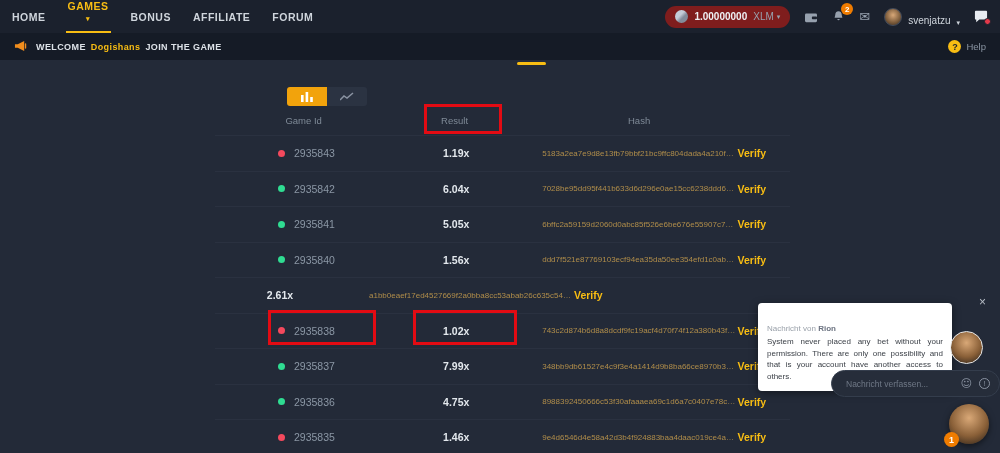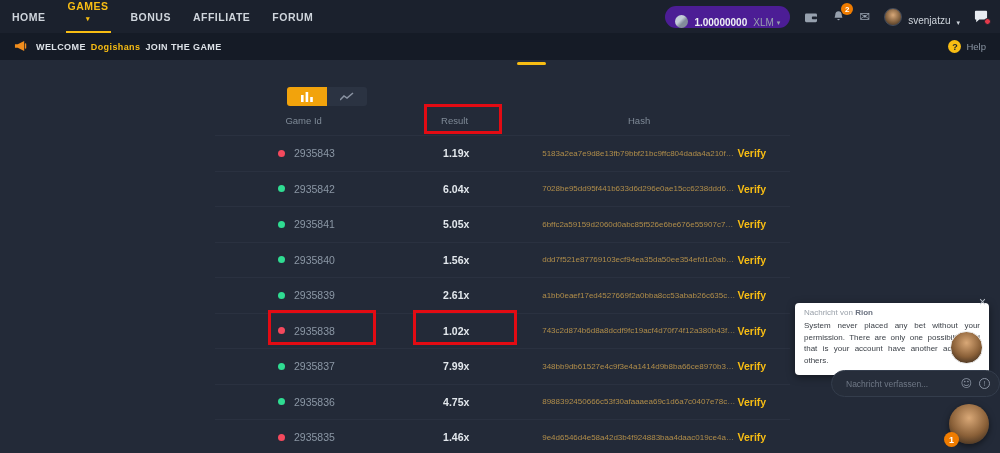--- a/index.html
+++ b/index.html
@@ -35,21 +35,21 @@
     text-decoration:none;
   }
   .menu-item.active { color:#f8bd13;flex-direction:column; }
   .menu-item.active::after {
     content:""; position:absolute; left:-2px; right:-2px; bottom:0; height:2px; background:#f8bd13;
   }
   .caret { font-size:7px; line-height:1; }
 
   .nav-right { display:flex; align-items:center; gap:14px; }
   .balance-pill {
-    display:flex; align-items:flex-end; gap:6px; background:#4c1d95;
+    display:flex; align-items:center; gap:6px; background:#7f1d1d;
     border-radius:12px; height:22px; padding:0 10px; cursor:pointer;
   }
   .coin-icon { width:13px; height:13px; border-radius:50%;
     background:linear-gradient(135deg,#c3ccd8 40%,#828c9b 60%); flex:none; }
   .balance-text { color:#eef1f4; font-size:10px; font-weight:bold; }
   .currency-box { color:#97a1ae; font-size:10px; font-weight:normal; display:flex; gap:3px; align-items:center; }
   .icon-btn { position:relative; display:flex; align-items:center; cursor:pointer; }
   .badge {
     position:absolute; top:-7px; right:-8px; min-width:12px; height:12px; border-radius:7px;
     background:#f07c00; color:#fff; font-size:8px; font-weight:bold; font-style:normal;
@@ -112,22 +112,22 @@
   
   .annotation { position:absolute; border:3px solid #e30b13; z-index:6; }
   #anno-result-header { left:424px; top:44px;  width:78px;  height:30px; }
   #anno-game-id       { left:268px; top:250px; width:108px; height:35px; }
   #anno-result-cell   { left:413px; top:250px; width:104px; height:35px; }
 
   
   .chat-close { position:absolute; left:979px; top:236px; color:#b7bdc6; font-size:12px;
     line-height:1; cursor:pointer; z-index:8; }
   .chat-card {
-    position:absolute; left:795px; top:243px; width:194px; background:#ffffff;
-    border-radius:4px; padding:5px 9px 9px; box-shadow:0 2px 8px rgba(0,0,0,.45); z-index:7;
+    position:absolute; left:758px; top:243px; width:194px; background:#ffffff;
+    border-radius:4px; padding:21px 9px 9px; box-shadow:0 2px 8px rgba(0,0,0,.45); z-index:7;
   }
   .chat-meta { font-size:8px; color:#9aa1aa; margin-bottom:3px; }
   .chat-sender { color:#6b7280; font-weight:bold; }
   .chat-msg { font-size:8px; line-height:11.5px; color:#3c4148; text-align:justify; }
   .chat-avatar {
     position:absolute; left:950px; top:271px; width:33px; height:33px; border-radius:50%;
     background:radial-gradient(circle at 50% 35%, #d9a877, #8a6038 55%, #30241a 95%);
     border:1px solid #e9e9e9; z-index:8;
   }
   .chat-input {
@@ -284,24 +284,20 @@
     <div class="trow">
       <span class="col-id">
           <i class="dot dot-green"></i>
           <span class="gid">2935840</span>
         </span>
       <span class="result-val col-result">1.56x</span>
       <span class="hash-val col-hash">ddd7f521e87769103ecf94ea35da50ee354efd1c0ab557b507dbe4</span>
       <a class="verify-link col-verify">Verify</a>
     </div>
     <div class="trow">
-      <span class="col-id">
-          <i class="dot dot-green"></i>
-          <span class="gid">2935839</span>
-        </span>
       <span class="result-val col-result">2.61x</span>
       <span class="hash-val col-hash">a1bb0eaef17ed4527669f2a0bba8cc53abab26c635c54d916482c0</span>
       <a class="verify-link col-verify">Verify</a>
     </div>
     <div class="trow">
       <span class="col-id">
           <i class="dot dot-red"></i>
           <span class="gid">2935838</span>
         </span>
       <span class="result-val col-result">1.02x</span>

